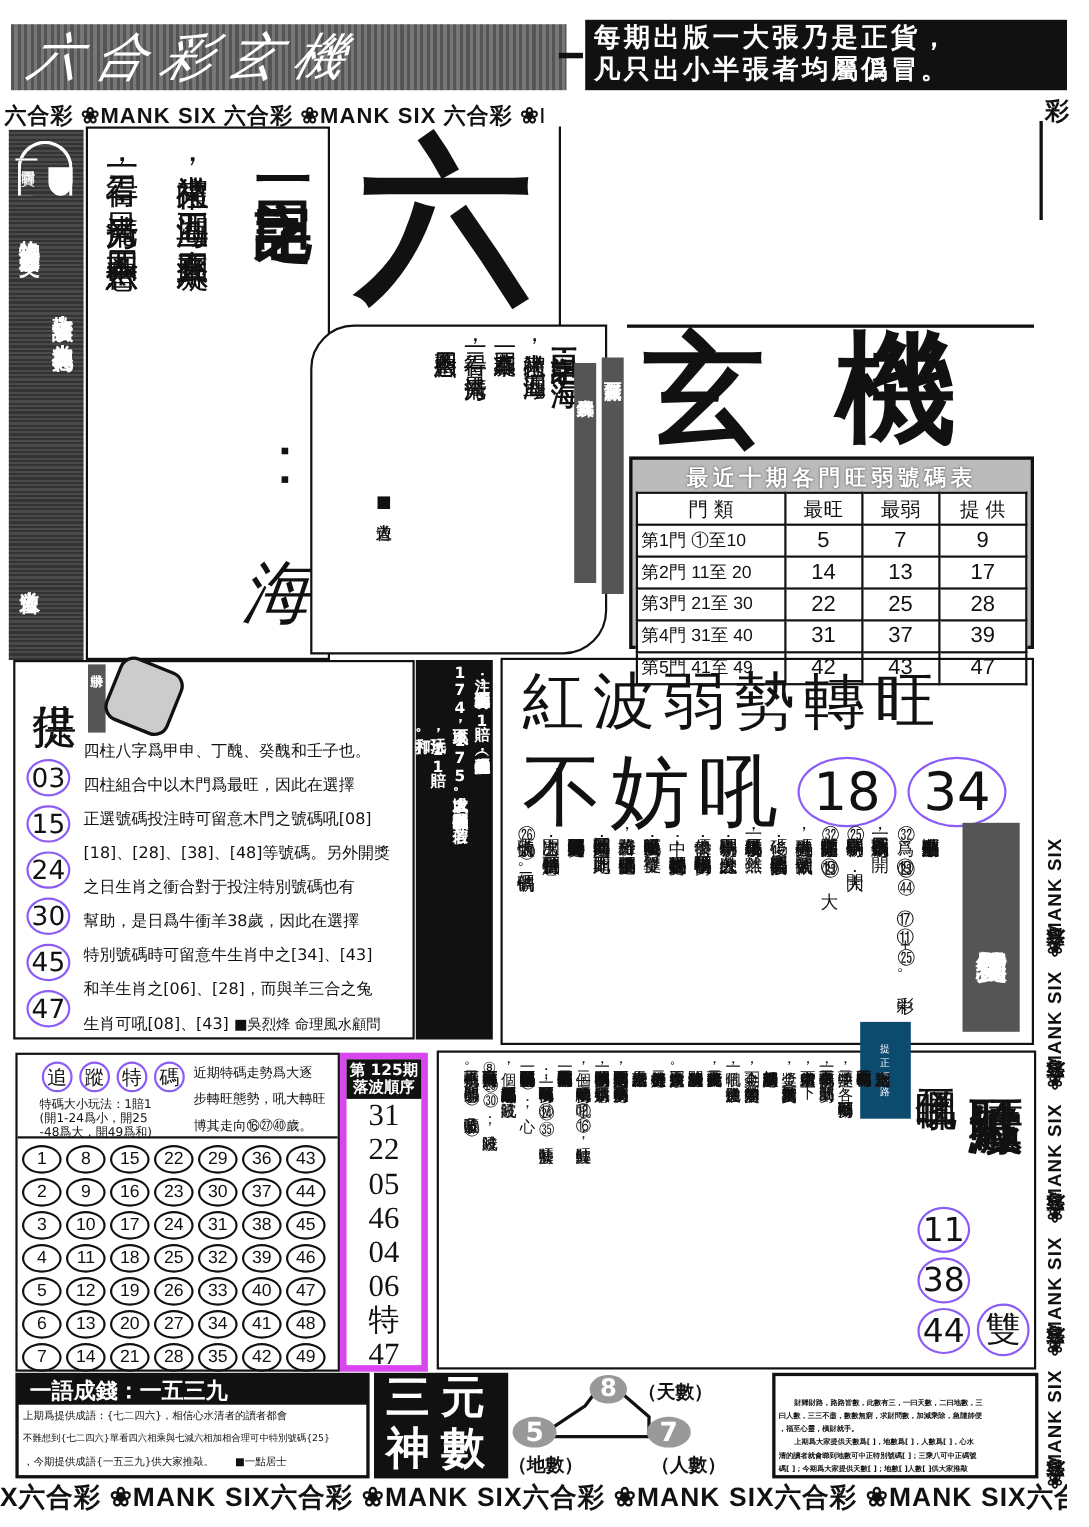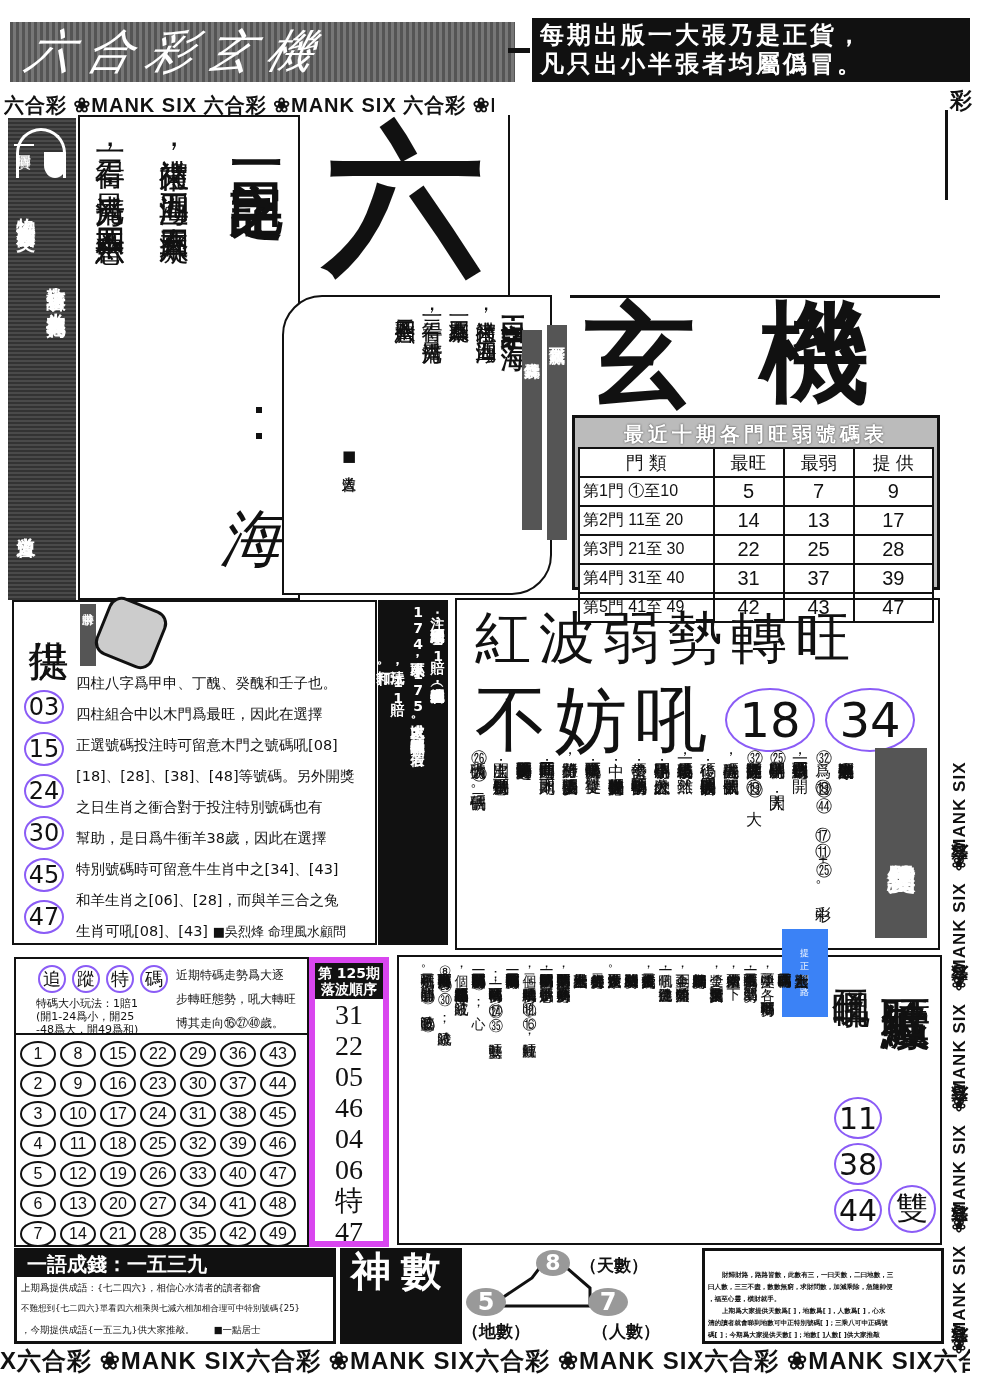--- a/index.html
+++ b/index.html
@@ -272,21 +272,21 @@
 <div class="abs box" style="left:397px;top:955px;width:545px;height:290px">
   <div class="vt" style="position:absolute;right:8px;top:4px;font-size:50px;line-height:52px">綠波續旺可追</div>
   <span class="circ" style="position:absolute;right:4px;top:228px;width:48px;height:48px;font-size:32px">雙</span>
   <div class="vt" style="position:absolute;right:64px;top:4px;font-size:38px">吼三個睇</div>
   <div style="position:absolute;right:58px;top:140px;display:flex;flex-direction:column;gap:4px">
     <span class="circ" style="width:48px;height:42px;font-size:30px">11</span>
     <span class="circ" style="width:48px;height:42px;font-size:30px">38</span>
     <span class="circ" style="width:48px;height:42px;font-size:30px">44</span>
   </div>
   <div class="abs gray" style="left:383px;top:8px;width:46px;height:52px;display:flex;align-items:flex-end;justify-content:center">
-    <span style="font-size:9px;background:#3b82f6;color:#fff;padding:18px">提正門路</span>
+    <span style="font-size:9px;background:#0c4a6e;color:#fff;padding:18px">提正門路</span>
   </div>
   <div class="vt" style="position:absolute;right:130px;top:6px;height:275px;font-size:14px;line-height:17px;display:flex;flex-direction:column;overflow:hidden">
     <span>上期六合彩</span>
     <span>碼略有轉旺而開二個</span>
     <span>頭獎二注中，各；下期可博弱勢轉旺</span>
     <span>得二百五十多萬吼一個，第五門弱勢</span>
     <span>繼續當中而落空，下</span>
     <span>獎金，下期又無多實聚積獎</span>
     <span>期應睇好其弱勢繼續</span>
     <span>金剩下，如若頭獎一注獨中</span>
@@ -311,20 +311,21 @@
 <div class="abs black" style="left:14px;top:1248px;width:322px;height:96px;padding:3px">
   <div style="font-size:20px;font-weight:bold;padding-left:10px;height:26px">一語成錢：一五三九</div>
   <div style="background:#fff;color:#111;font-size:9.5px;line-height:21px;padding:0 4px;height:64px;white-space:nowrap;overflow:hidden">
     <div>上期爲提供成語：{七二四六}，相信心水清者的讀者都會</div>
     <div style="font-size:8.5px">不難想到{七二四六}單看四六相乘與七減六相加相合理可中特別號碼{25}</div>
     <div><span>，今期提供成語{一五三九}供大家推敲。</span> <span style="font-weight:normal;margin-left:16px">■一點居士</span></div>
   </div>
 </div>
 
 <div class="abs black" style="left:340px;top:1248px;width:122px;height:96px;text-align:center;font-weight:bold;font-size:40px;line-height:46px">
+  <div style="letter-spacing:10px">三元</div>
   <div style="letter-spacing:10px">神數</div>
 </div>
 <div class="abs" style="left:462px;top:1248px;width:240px;height:96px">
   <svg width="240" height="96" style="position:absolute;left:0;top:0">
     <polyline points="40,50 70,30 82,14" fill="none" stroke="#111" stroke-width="3"></polyline>
     <line x1="40" y1="58" x2="128" y2="58" stroke="#111" stroke-width="3"></line>
     <polyline points="98,14 128,40 128,58" fill="none" stroke="#111" stroke-width="3"></polyline>
   </svg>
   <span class="abs" style="left:74px;top:2px;width:34px;height:26px;border-radius:50%;background:#999;color:#fff;font-size:22px;font-weight:bold;text-align:center;line-height:26px">8</span>
   <span class="abs" style="left:4px;top:40px;width:40px;height:28px;border-radius:50%;background:#999;color:#fff;font-size:24px;font-weight:bold;text-align:center;line-height:28px">5</span>

